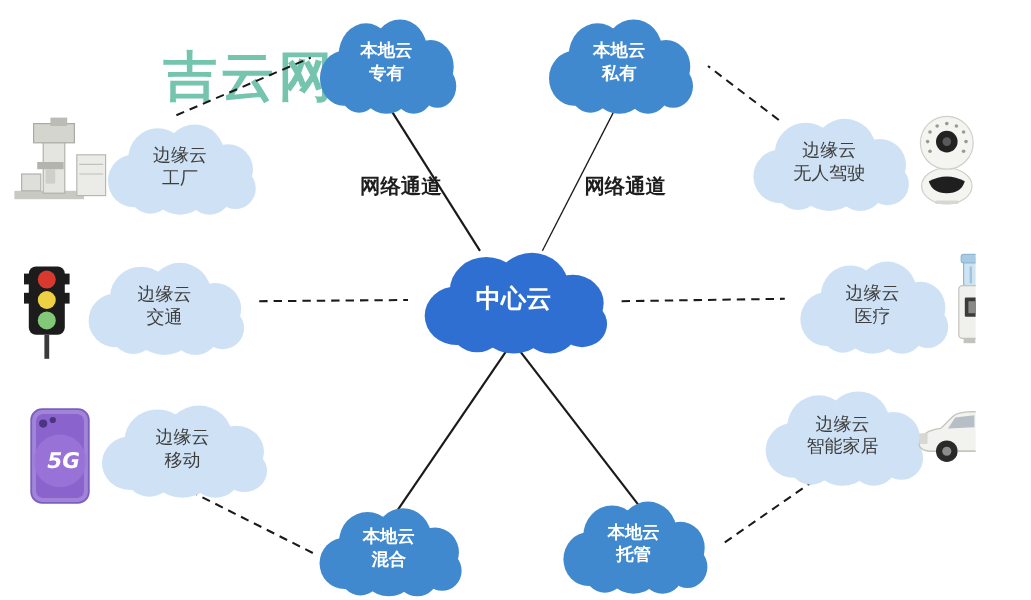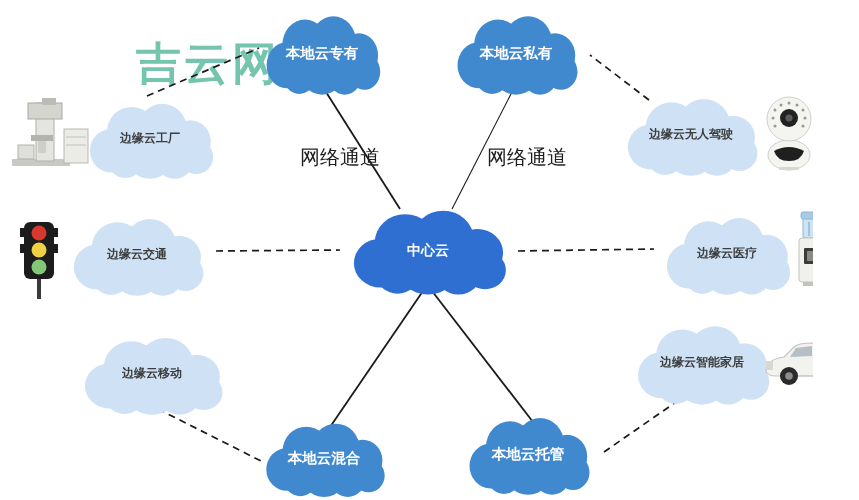--- a/index.html
+++ b/index.html
@@ -17,29 +17,29 @@
   .solid{stroke:#1a1a1a;stroke-width:1.8;}
   .solid-thin{stroke:#1a1a1a;stroke-width:1.1;}
   .dashed{stroke:#1a1a1a;stroke-width:1.7;stroke-dasharray:7 5;}
   
   .node{position:absolute;z-index:3;}
   .cloud-svg{position:absolute;left:0;top:0;width:100%;height:100%;}
   .node-center .cloud-svg{fill:#2f6fd2;}
   .node-local  .cloud-svg{fill:#4189cf;}
   .node-edge   .cloud-svg{fill:#cfe2f5;}
   .cloud-label{
-    position:absolute;inset:0;display:flex;
+    position:absolute;inset:0;display:flex;flex-direction:column;
     align-items:center;justify-content:center;text-align:center;line-height:1.3;
   }
-  .node-center .cloud-label{color:#fff;font-weight:bold;font-size:14px;}
+  .node-center .cloud-label{color:#fff;font-weight:bold;font-size:21px;}
   .node-local  .cloud-label{color:#fff;font-weight:bold;font-size:14.5px;}
-  .node-edge   .cloud-label{color:#3d3d3d;font-weight:700;font-size:12px;}
+  .node-edge   .cloud-label{color:#3d3d3d;font-weight:400;font-size:15px;}
   
   .edge-label{
-    position:absolute;z-index:4;font-size:20px;font-weight:400;color:#1e1e1e;white-space:nowrap;
+    position:absolute;z-index:4;font-size:17px;font-weight:700;color:#1e1e1e;white-space:nowrap;
   }
   
   .device{position:absolute;z-index:3;}
   .device svg{display:block;width:100%;height:100%;}
 </style>
 </head>
 <body>
 
 <div id="stage">
 
@@ -207,20 +207,30 @@
       <rect x="12" y="24" width="5" height="9" fill="#1c1c1c"></rect>
       <rect x="45" y="24" width="5" height="9" fill="#1c1c1c"></rect>
       <rect x="16" y="2" width="30" height="57" rx="6" fill="#1c1c1c"></rect>
       <circle cx="31" cy="13" r="7.5" fill="#d8392f"></circle>
       <circle cx="31" cy="30" r="7.5" fill="#eed044"></circle>
       <circle cx="31" cy="47" r="7.5" fill="#82c878"></circle>
       <rect x="29" y="59" width="4" height="20" fill="#3a3a3a"></rect>
     </svg>
   </div>
 
+  <div class="device" style="left:20px;top:338px;width:60px;height:84px">
+    <svg viewBox="0 0 60 84">
+      <rect x="6" y="3" width="48" height="78" rx="9" fill="#a184d8" stroke="#7a5fc0" stroke-width="1.5"></rect>
+      <rect x="10" y="7" width="40" height="70" rx="6" fill="#8a63cc"></rect>
+      <circle cx="30" cy="46" r="22" fill="#9b75da" opacity="0.8"></circle>
+      <circle cx="16" cy="15" r="3.4" fill="#4a3580"></circle>
+      <circle cx="24" cy="12" r="2.6" fill="#4a3580"></circle>
+      <text x="33" y="52" text-anchor="middle" font-size="18" font-weight="bold" font-style="italic" fill="#ffffff">5G</text>
+    </svg>
+  </div>
 
   <div class="device" style="left:753px;top:93px;width:72px;height:80px">
     <svg viewBox="0 0 72 80">
       <ellipse cx="36" cy="62" rx="21" ry="15" fill="#f4f4f1" stroke="#cfcfca" stroke-width="1"></ellipse>
       <circle cx="36" cy="26" r="22" fill="#f4f4f1" stroke="#cfcfca" stroke-width="1"></circle>
       <circle cx="36" cy="25" r="9" fill="#222222"></circle>
       <circle cx="36" cy="25" r="3.6" fill="#5a5a5a"></circle>
       <g fill="#9a9a94">
         <circle cx="36" cy="10" r="1.5"></circle>
           <circle cx="44" cy="12" r="1.5"></circle>

